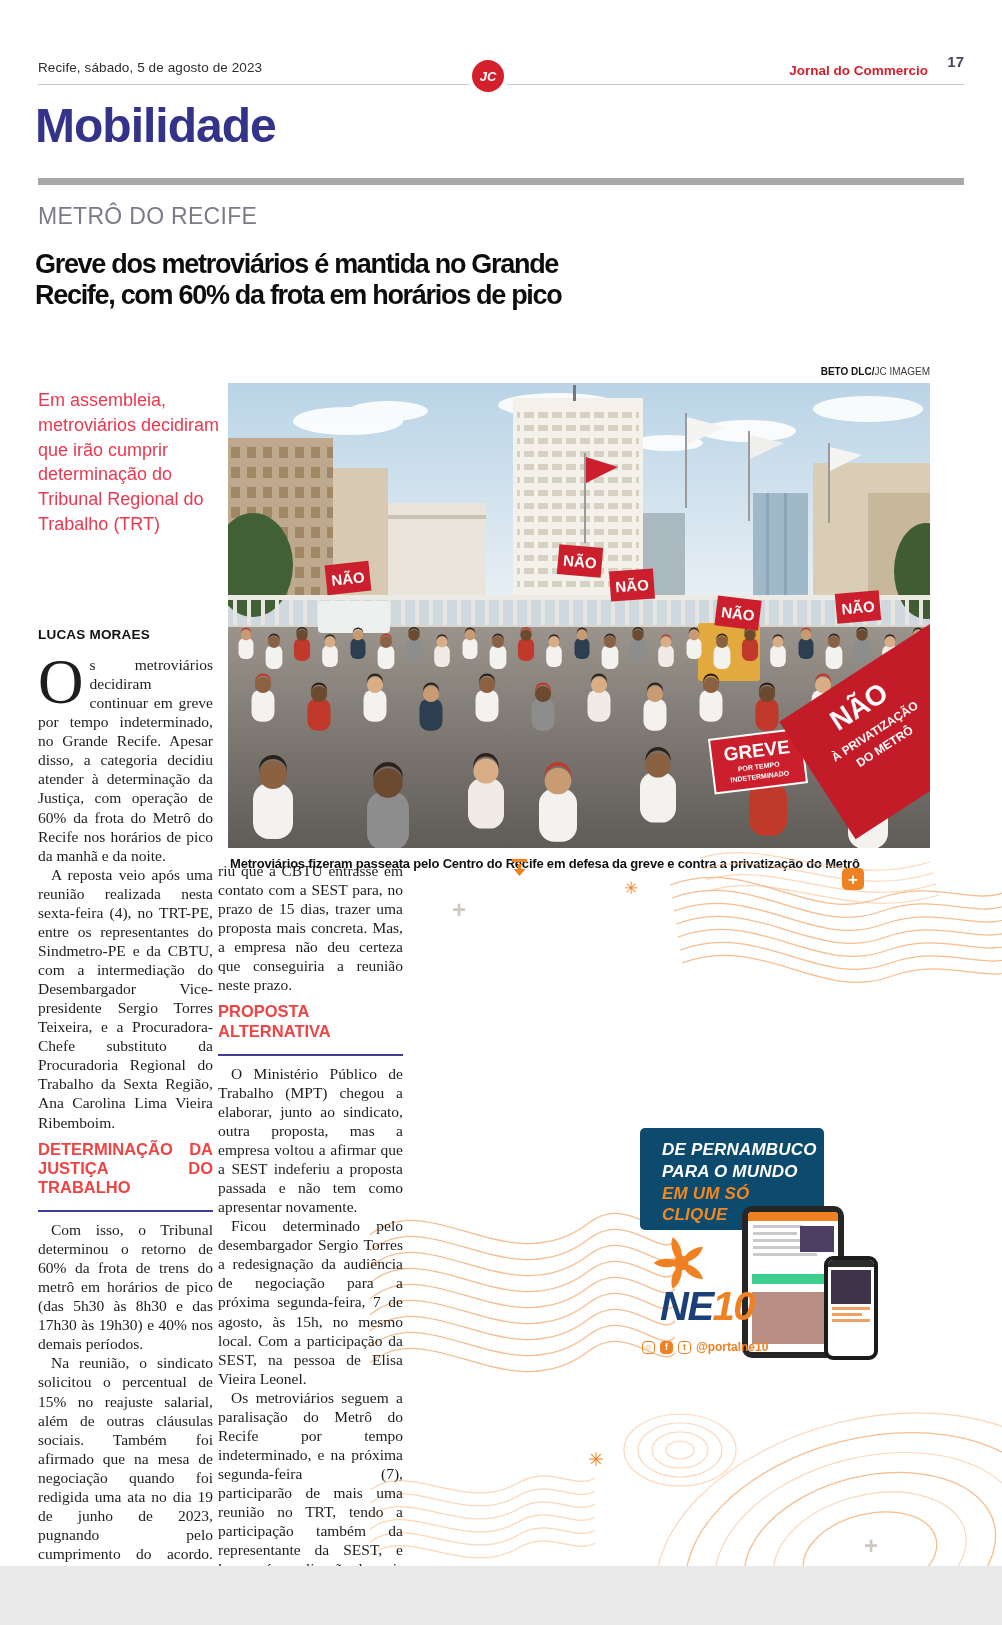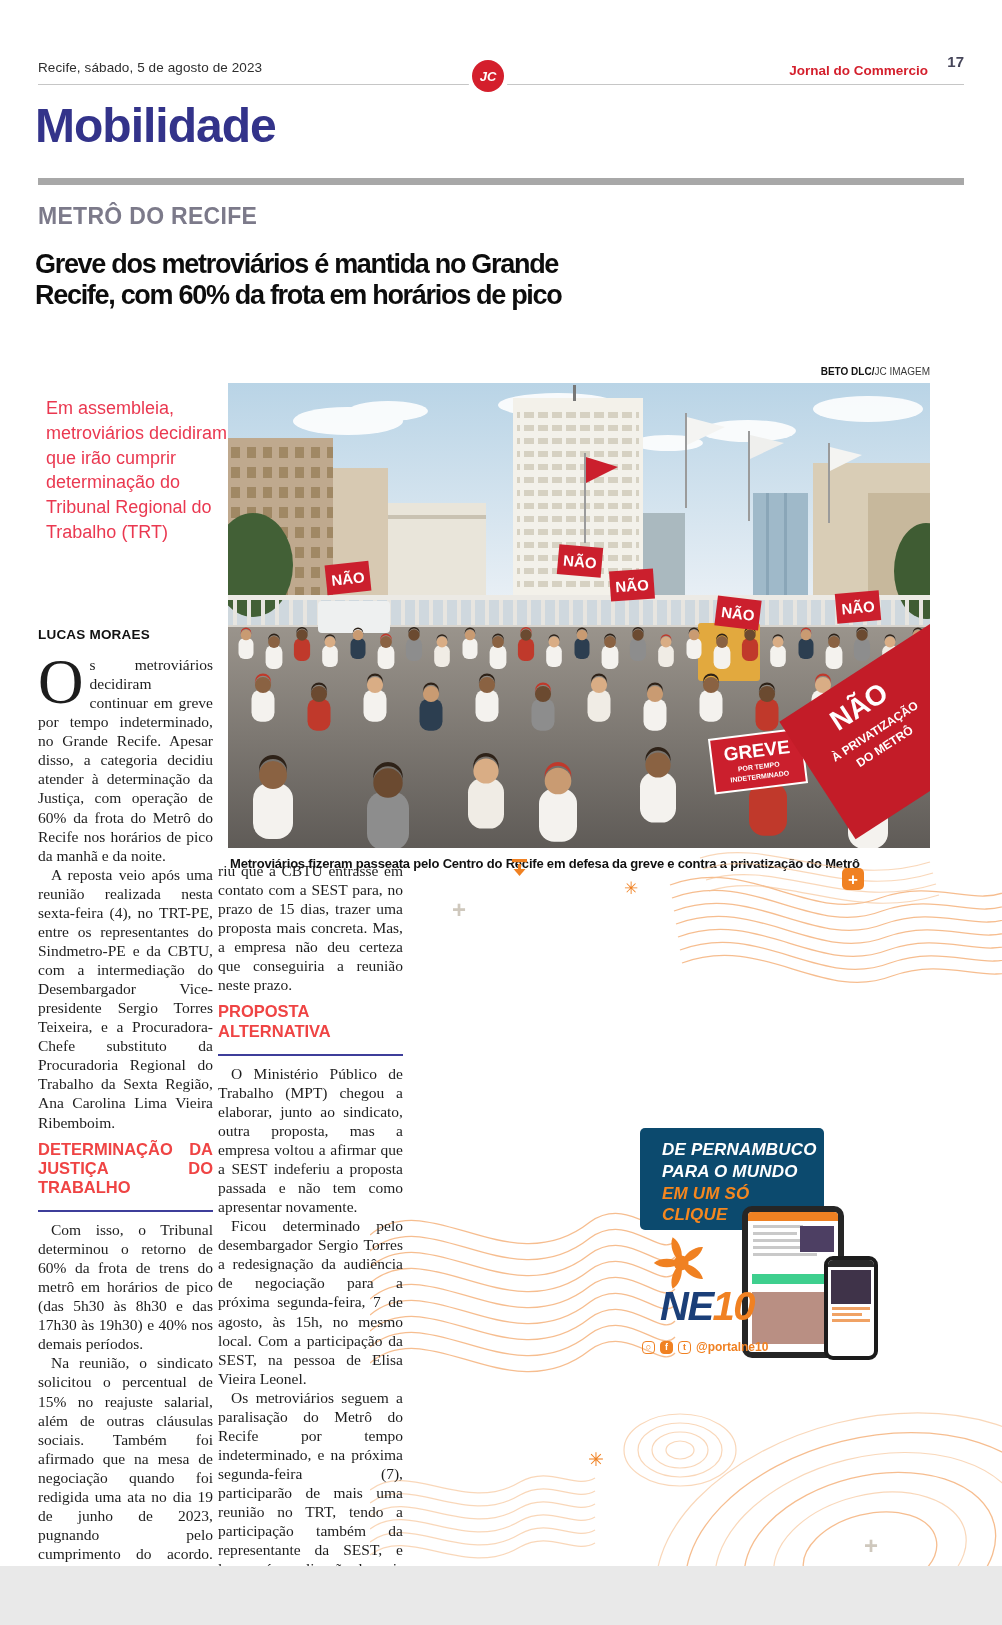--- a/index.html
+++ b/index.html
@@ -12,21 +12,21 @@
   .header-rule{left:38px;top:84px;width:926px;height:1px;background:#c6c6c6;}
   .jc-logo{left:472px;top:60px;width:32px;height:32px;border-radius:50%;background:#d41f2c;
            box-shadow:0 0 0 5px #ffffff;display:flex;align-items:center;justify-content:center;}
   .jc-logo span{color:#fff;font-weight:bold;font-style:italic;font-size:13px;text-align:center;}
   .brand{right:74px;top:63px;color:#d41f2c;font-weight:bold;font-size:13.5px;}
   .page-number{right:38px;top:53px;color:#46465a;font-weight:bold;font-size:15px;}
 
   
   .section-title{left:35px;top:98px;font-size:48px;font-weight:bold;color:#33338a;letter-spacing:-1px;}
   .gray-rule{left:38px;top:178px;width:926px;height:7px;background:#a8a8a8;}
-  .kicker{left:38px;top:203px;font-size:23px;font-weight:bold;color:#7c7a8a;letter-spacing:.3px;}
+  .kicker{left:38px;top:203px;font-size:23px;font-weight:normal;color:#7c7a8a;letter-spacing:.3px;}
 
   
   .headline{left:35px;top:249px;width:935px;font-weight:bold;color:#0d0d0d;
             font-size:27px;line-height:1.15;letter-spacing:-1.3px;white-space:nowrap;}
   .credit{left:228px;top:366px;width:702px;text-align:right;font-size:10px;color:#3a3a3a;}
   .credit b{color:#111;}
 
   
   .lead{left:38px;top:388px;width:182px;font-size:18px;line-height:1.38;color:#ea3850;}
 
@@ -103,21 +103,21 @@
   <div class="abs kicker">METRÔ DO RECIFE</div>
 
   <h1 class="abs headline" style="margin:0">
     <div>Greve dos metroviários é mantida no Grande</div>
     <div>Recife, com 60% da frota em horários de pico</div>
   </h1>
   <div class="abs credit">
     <b>BETO DLC/</b><span>JC IMAGEM</span>
   </div>
 
-  <p class="abs lead" style="margin:8px">Em assembleia, metroviários decidiram que irão cumprir determinação do Tribunal Regional do Trabalho (TRT)</p>
+  <p class="abs lead" style="margin:0">Em assembleia, metroviários decidiram que irão cumprir determinação do Tribunal Regional do Trabalho (TRT)</p>
 
   <figure class="abs photo" style="margin:0">
     <svg width="702" height="465" viewBox="0 0 702 465">
       <defs>
         <linearGradient id="sky" x1="0" y1="0" x2="0" y2="1">
           <stop offset="0" stop-color="#b9d4e6"></stop>
             <stop offset="1" stop-color="#e8eff5"></stop>
         </linearGradient>
         <linearGradient id="street" x1="0" y1="0" x2="0" y2="1">
           <stop offset="0" stop-color="#9a948c"></stop>

